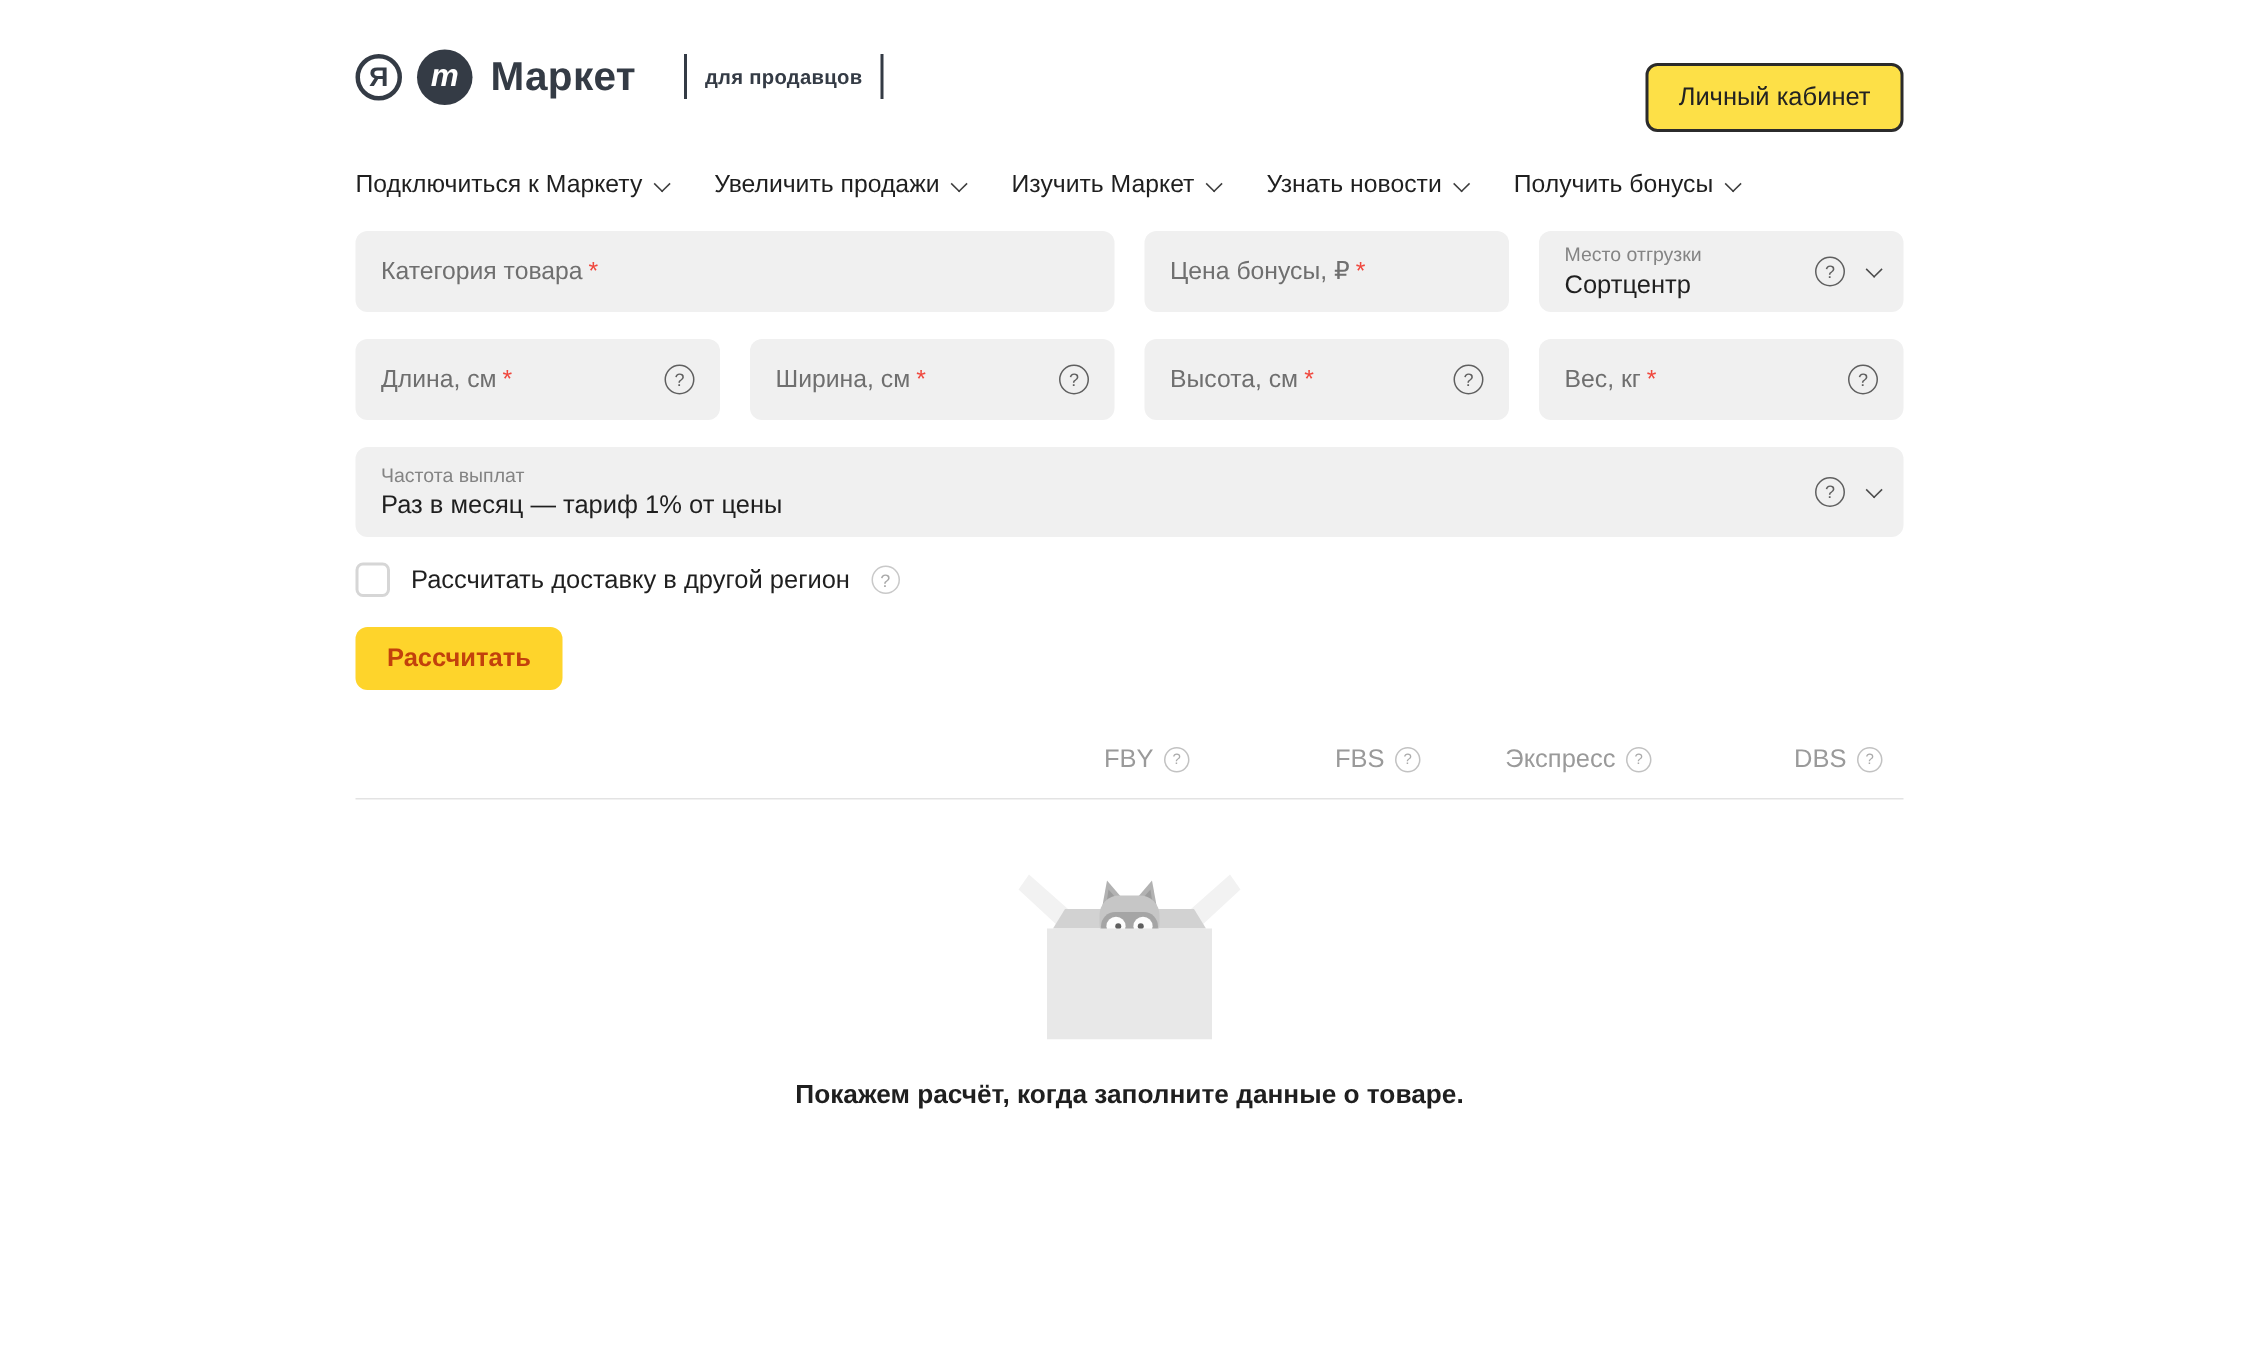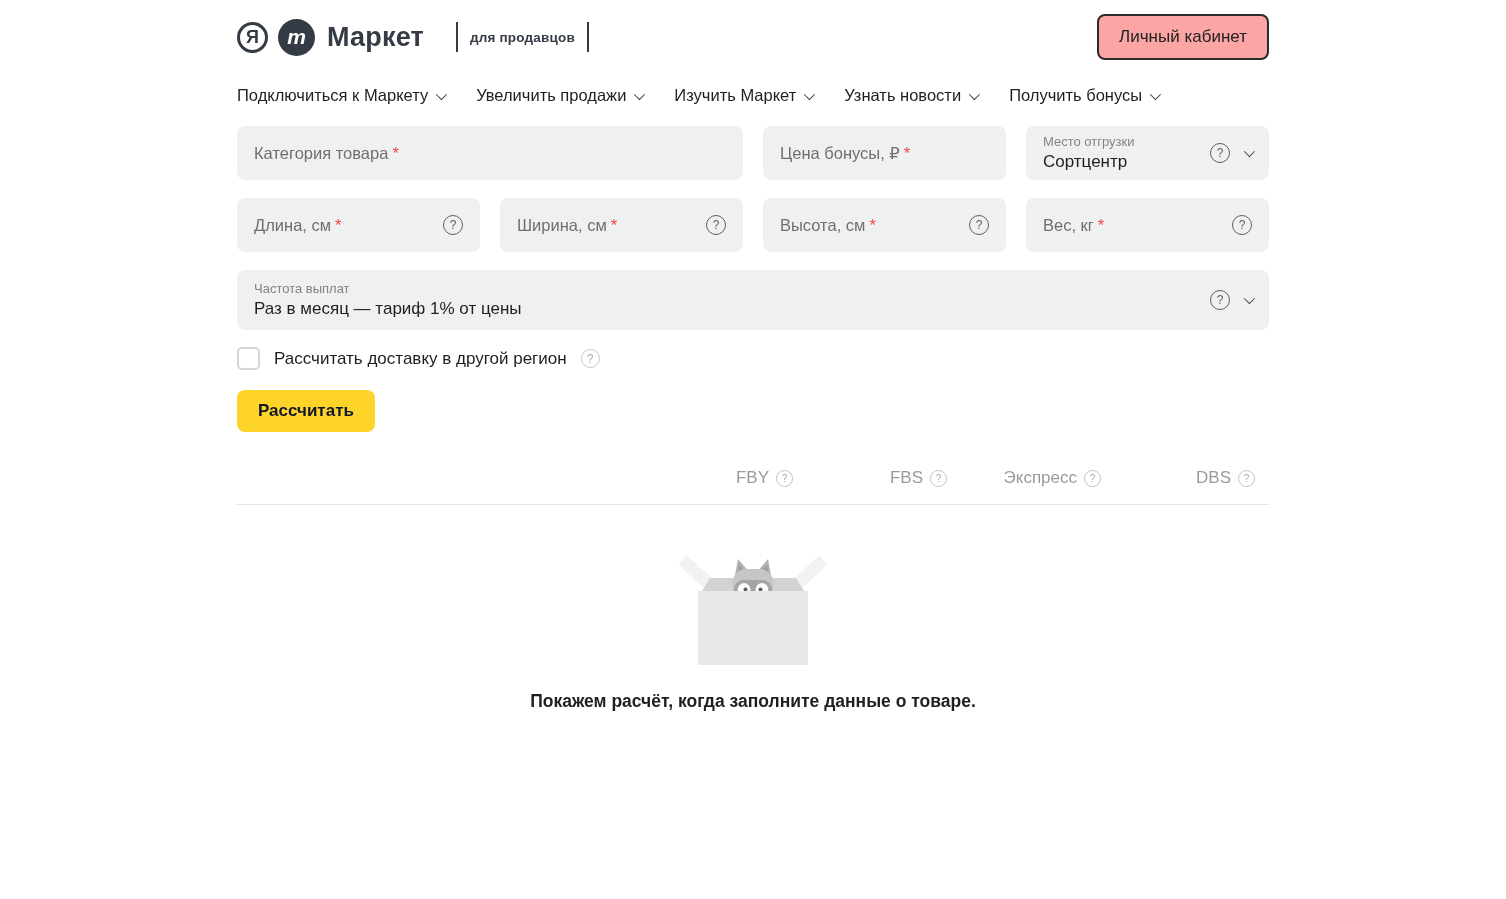--- a/index.html
+++ b/index.html
@@ -23,23 +23,23 @@
     width: 37px; height: 37px; background: #343b45; border-radius: 50%;
     display: flex; align-items: center; justify-content: center;
     color: #fff; font-weight: bold; font-style: italic; font-size: 21px;
     margin-left: 2px;
   }
   .brand-name { font-size: 27px; font-weight: bold; color: #343b45; letter-spacing: 0.2px; margin-left: 4px; }
   .tagline-wrap { display: flex; align-items: center; margin-left: 24px; }
   .vbar { width: 2px; height: 30px; background: #343b45; }
   .tagline { font-size: 13.5px; font-weight: bold; color: #343b45; margin: 0 12px; letter-spacing: 0.2px; }
   .account-btn {
-    background: #fca5a5; border: 2px solid #2b2b2b; border-radius: 8px;
+    background: #fde047; border: 2px solid #2b2b2b; border-radius: 8px;
     font-family: inherit; font-size: 17px; color: #222;
-    padding: 11px 20px; cursor: pointer;
+    padding: 11px 20px; cursor: pointer; margin-top: 28px;
   }
 
   
   .nav { display: flex; gap: 32px; margin-top: 26px; }
   .nav-item { display: flex; align-items: center; gap: 8px; font-size: 16.5px; color: #1f1f1f; cursor: pointer; }
   .chev {
     width: 8px; height: 8px; border-right: 1.7px solid #3c3c3c; border-bottom: 1.7px solid #3c3c3c;
     transform: rotate(45deg) translateY(-2px); display: inline-block;
   }
 
@@ -69,21 +69,21 @@
   .field.select { cursor: pointer; }
 
   
   .volumetric { margin-top: 22px; font-size: 16.5px; color: #848484; }
   .checkbox-row { margin-top: 17px; display: flex; align-items: center; gap: 14px; }
   .checkbox { width: 23px; height: 23px; border: 2px solid #d6d6d6; border-radius: 5px; background: #fff; cursor: pointer; }
   .checkbox-label { font-size: 17px; color: #1f1f1f; cursor: pointer; }
   .help.light { border-color: #c9c9c9; color: #a9a9a9; margin-left: 0; width: 19px; height: 19px; min-width: 19px; }
   .submit-btn {
     margin-top: 20px; background: #fed42b; border: none; border-radius: 8px;
-    font-family: inherit; font-size: 17px; font-weight: bold; color: #0f172a;
+    font-family: inherit; font-size: 17px; font-weight: bold; color: #c2410c;
     padding: 11px 21px; cursor: pointer;
   }
 
   
   .results-header { margin-top: 36px; display: flex; justify-content: flex-end; padding-right: 14px; }
   .res-col { width: 154px; display: flex; justify-content: flex-end; align-items: center; gap: 7px; }
   .res-label { font-size: 17px; color: #9a9a9a; }
   .help.table { border-color: #c2c2c2; color: #ababab; width: 17px; height: 17px; min-width: 17px; font-size: 10px; margin-left: 0; }
   .results-divider { border: none; border-top: 1px solid #e3e3e3; margin-top: 16px; }
 

